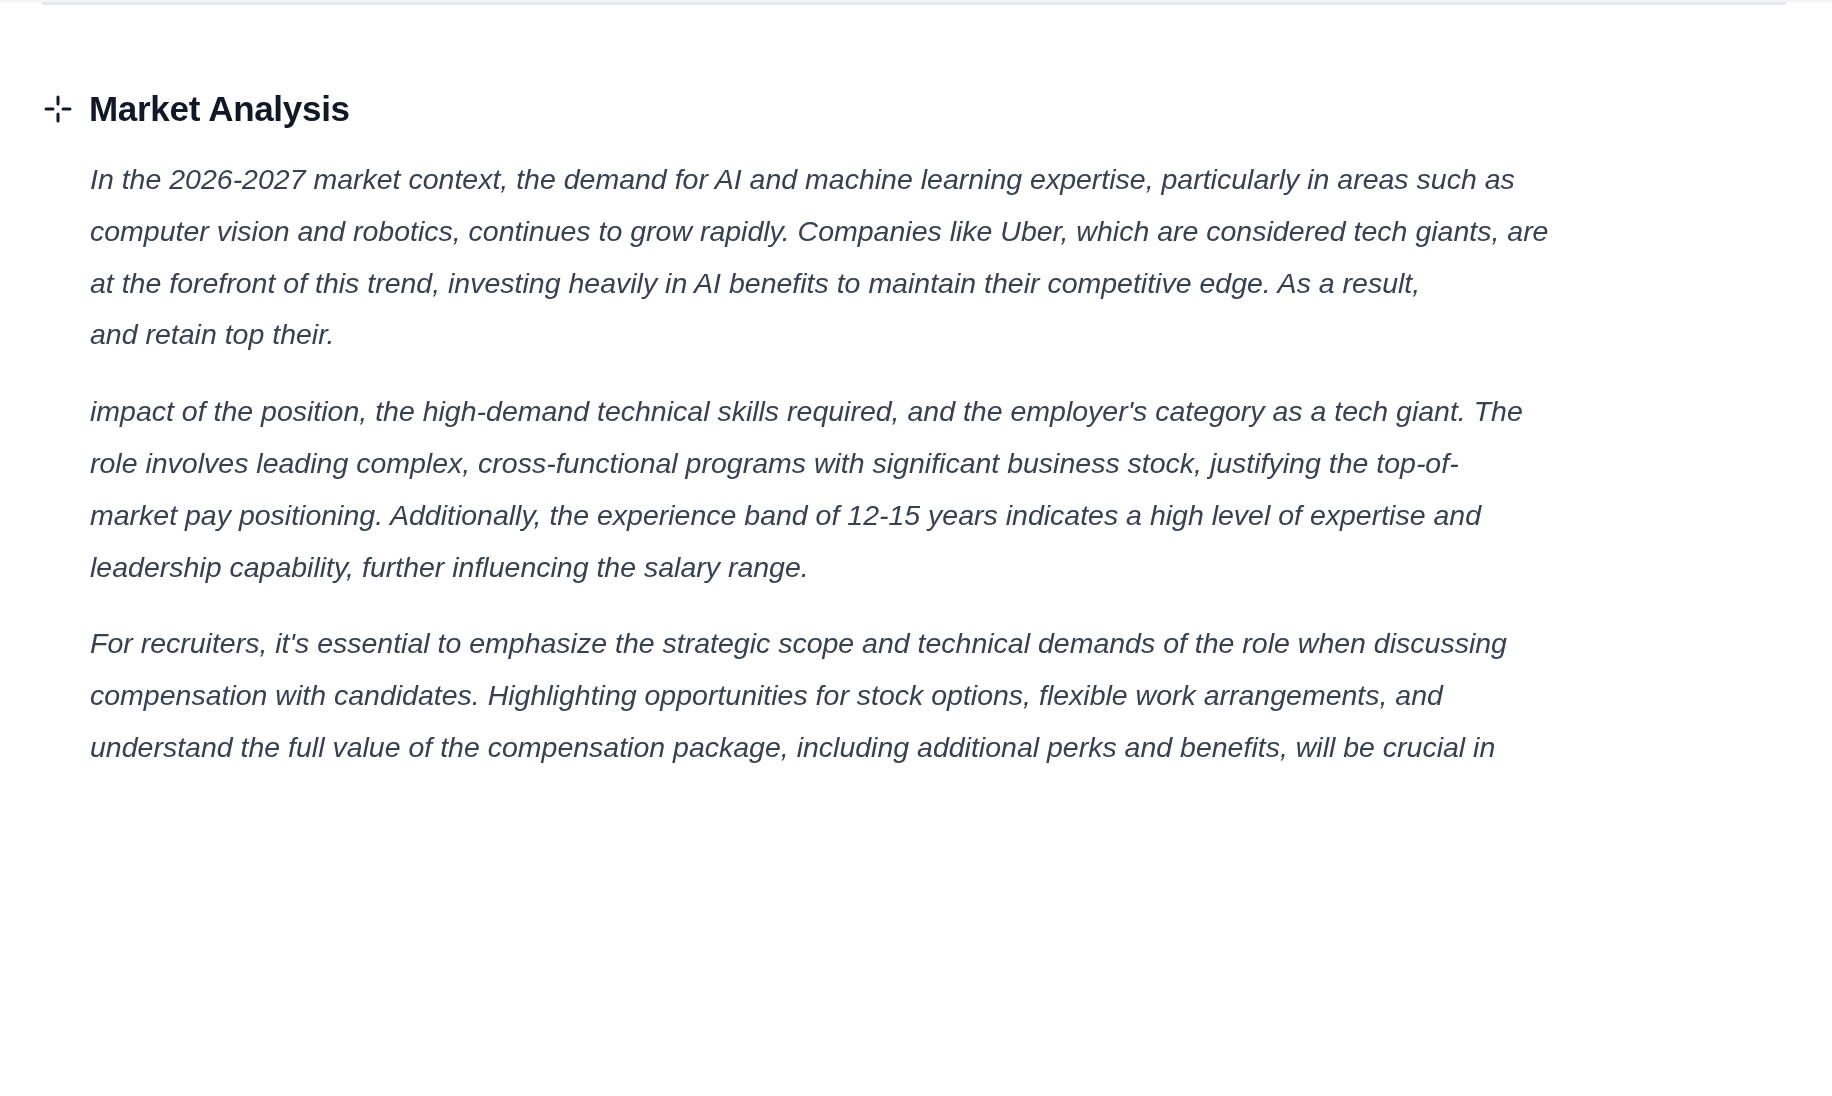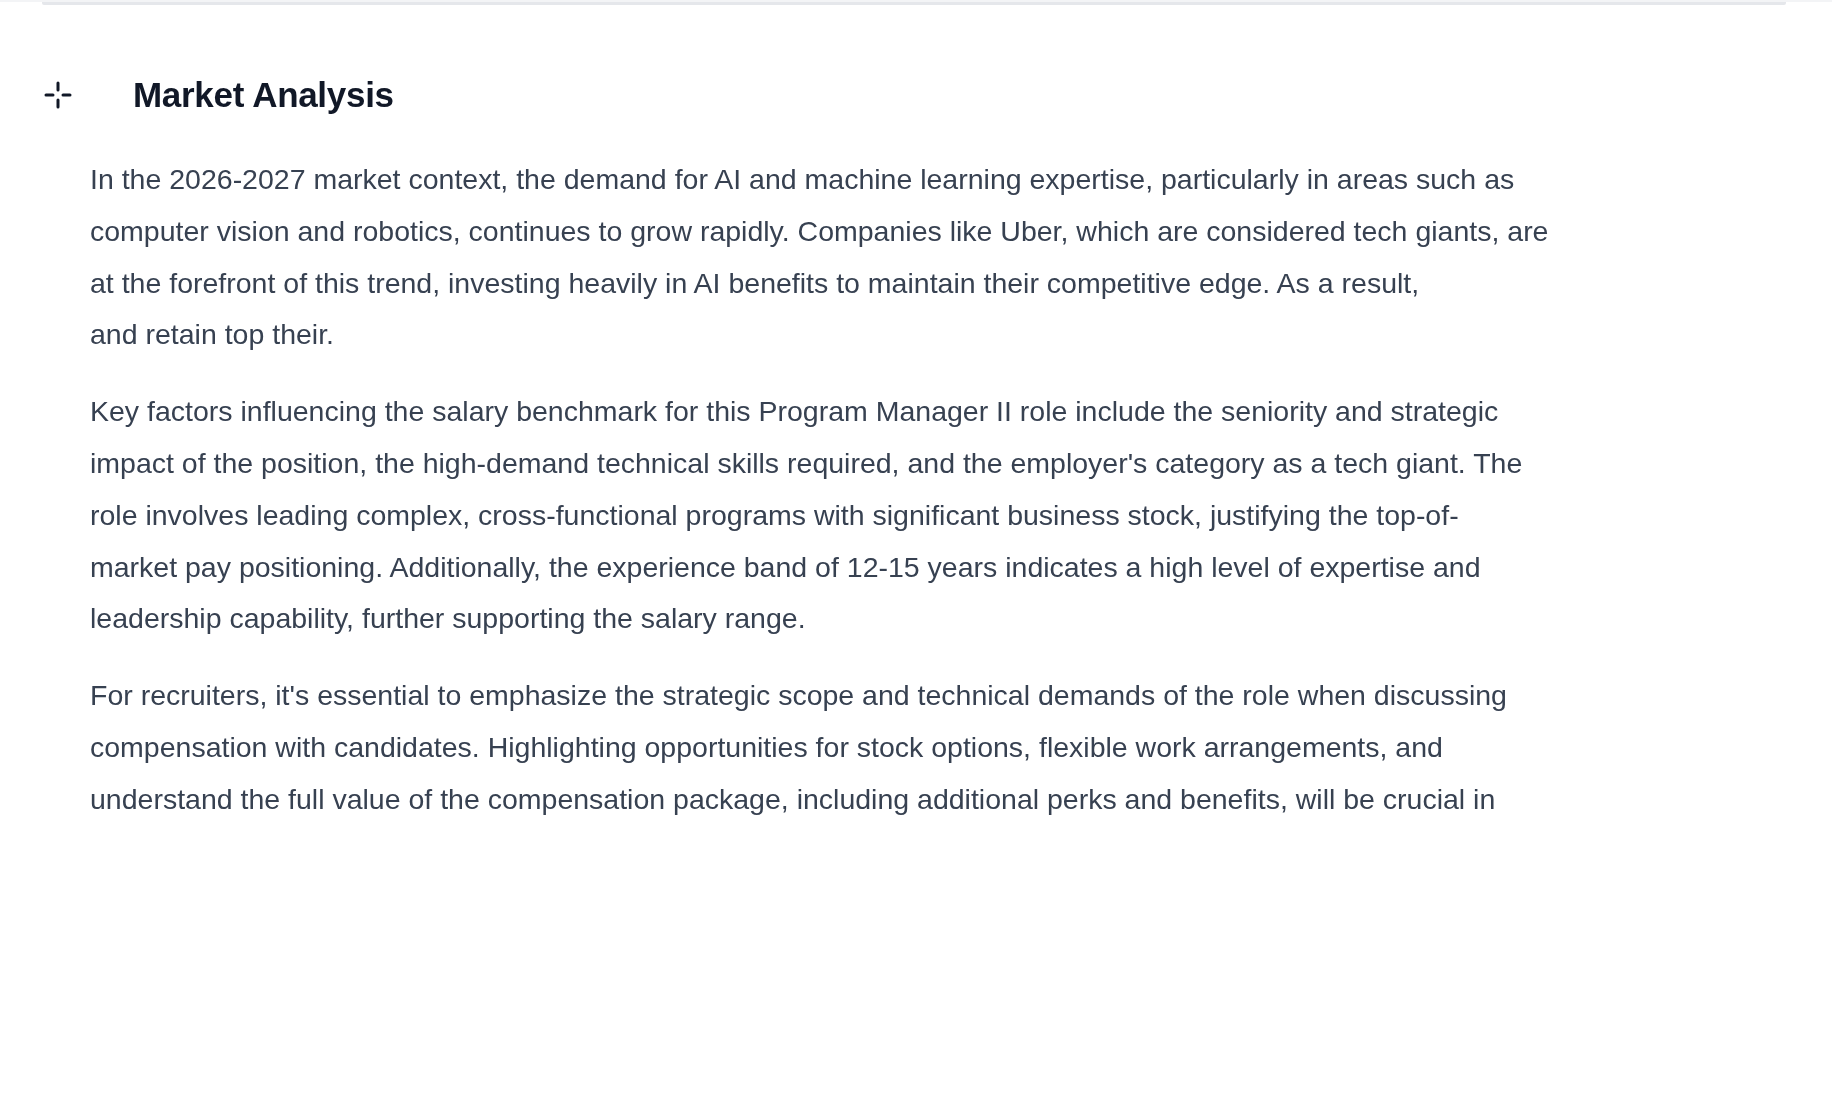--- a/index.html
+++ b/index.html
@@ -29,25 +29,24 @@
     }
     .section {
       position: absolute;
       left: 42px;
       top: 5px;
       width: 1744px;
     }
     .section-header {
       position: absolute;
       left: 0;
-      top: 70px;
+      top: 84px;
       height: 40px;
       display: flex;
       align-items: center;
-      gap: 44px;
     }
     .section-icon {
       width: 30px;
       height: 30px;
       margin-left: 1px;
       display: inline-block;
     }
     .section-title {
       margin-left: 16px;
       font-size: 35px;
@@ -65,20 +64,21 @@
       font-size: 28.5px;
       line-height: 51.8px;
     }
     .paragraph {
       margin: 0 0 25px 0;
       white-space: nowrap;
     }
     .line {
       display: block;
       height: 51.8px;
+      font-style: italic;
     }
   </style>
 </head>
 <body>
 
 <div class="top-band"></div>
 <div class="top-divider"></div>
 
 <div class="section">
   <div class="section-header">
@@ -96,25 +96,24 @@
   </div>
 
   <div class="section-body">
     <p class="paragraph">
       <span class="line">In the 2026-2027 market context, the demand for AI and machine learning expertise, particularly in areas such as</span>
       <span class="line">computer vision and robotics, continues to grow rapidly. Companies like Uber, which are considered tech giants, are</span>
       <span class="line">at the forefront of this trend, investing heavily in AI benefits to maintain their competitive edge. As a result,</span>
       <span class="line">and retain top their.</span>
     </p>
     <p class="paragraph">
-      <span class="line">Key factors influencing the salary benchmark for this Program Manager II role include the seniority and strategic</span>
       <span class="line">impact of the position, the high-demand technical skills required, and the employer's category as a tech giant. The</span>
       <span class="line">role involves leading complex, cross-functional programs with significant business stock, justifying the top-of-</span>
       <span class="line">market pay positioning. Additionally, the experience band of 12-15 years indicates a high level of expertise and</span>
-      <span class="line">leadership capability, further supporting the salary range.</span>
+      <span class="line">leadership capability, further influencing the salary range.</span>
     </p>
     <p class="paragraph">
       <span class="line">For recruiters, it's essential to emphasize the strategic scope and technical demands of the role when discussing</span>
       <span class="line">compensation with candidates. Highlighting opportunities for stock options, flexible work arrangements, and</span>
       <span class="line">understand the full value of the compensation package, including additional perks and benefits, will be crucial in</span>
     </p>
   </div>
 </div>
 
 </body></html>

